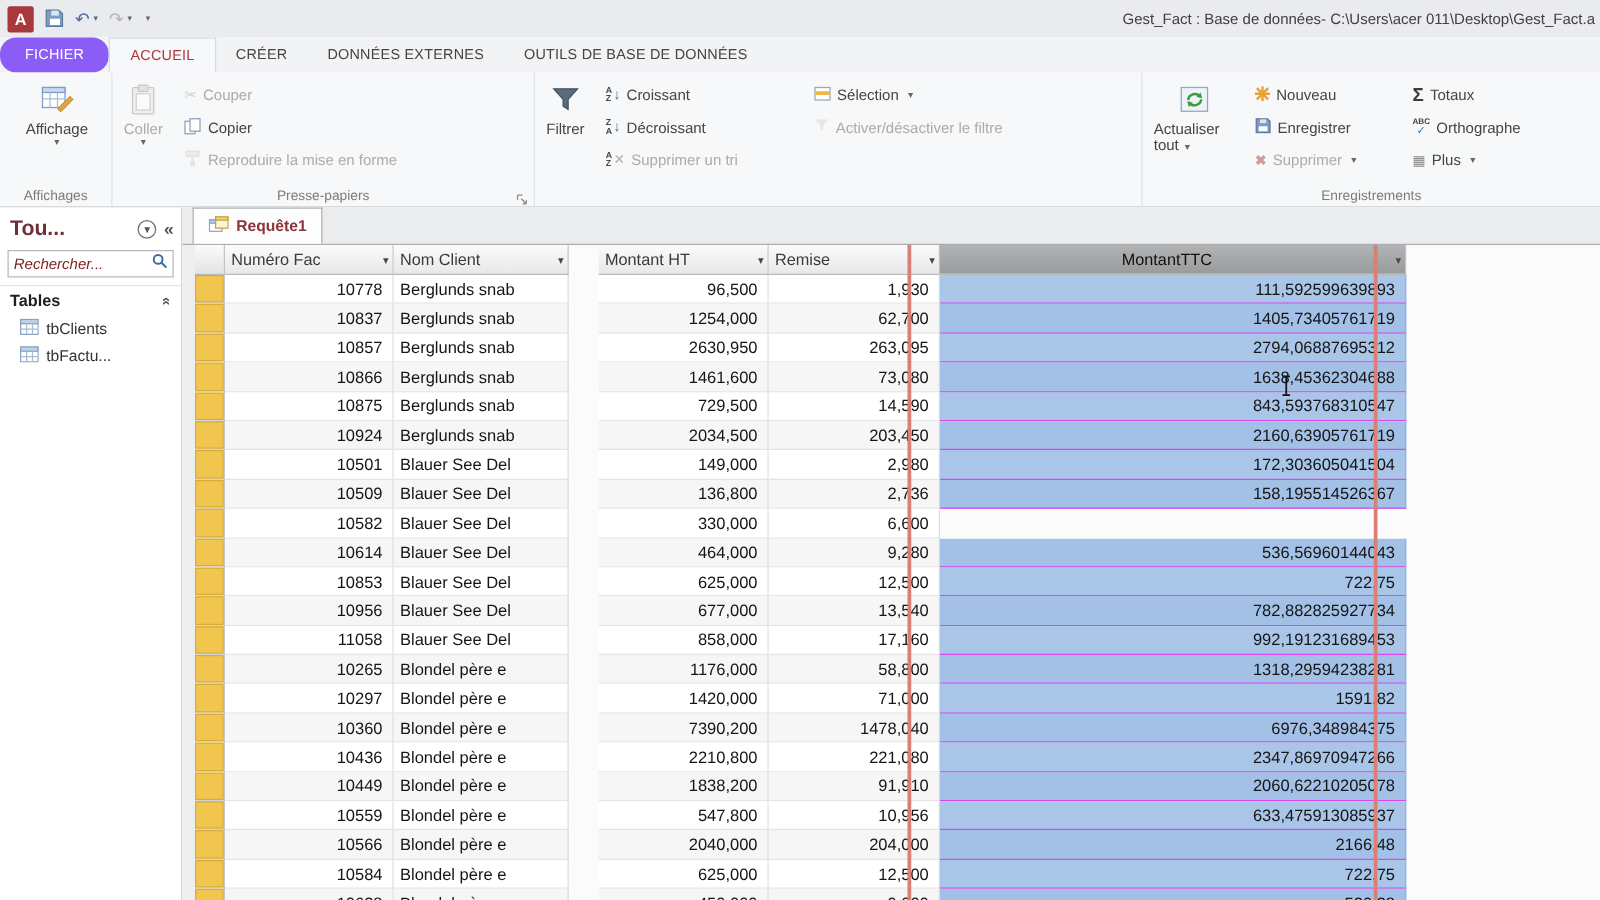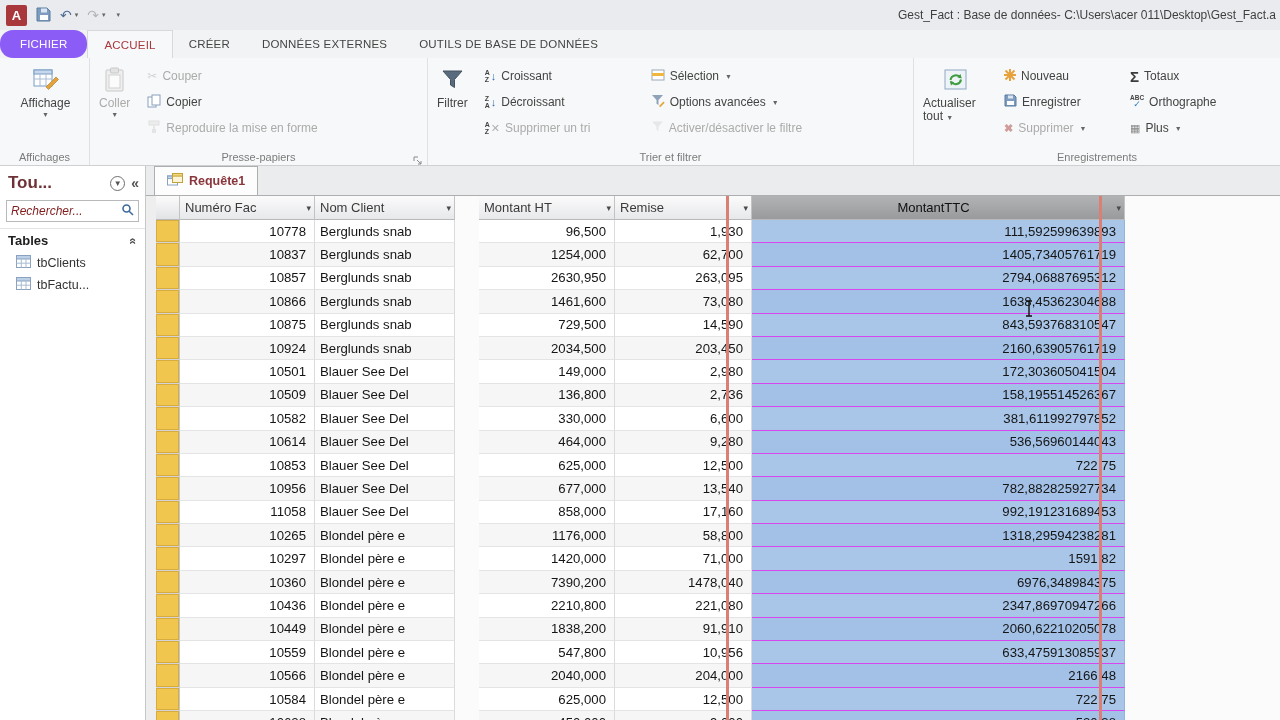--- a/index.html
+++ b/index.html
@@ -228,40 +228,29 @@
       <div class="sbtn">
         <span class="ico">
           <svg width="14" height="14" viewBox="0 0 14 14">
               <rect x="1" y="2" width="12" height="10" fill="#fff" stroke="#9aa7b8"></rect>
               <rect x="1" y="5" width="12" height="3" fill="#f0b73e"></rect>
             </svg>
         </span>
         <span>Sélection</span>
         <span class="sarrow">▼</span>
       </div>
-      <div class="sbtn">
-        <span class="ico">
-          <svg width="14" height="14" viewBox="0 0 14 14">
-              <path d="M1 1 h11 l-4.5 5 v5 l-2 -1.3 v-3.7 z" fill="#8fa3b8"></path>
-              <path d="M8 12 l4.5 -4.5 1.2 1.2 L9.2 13.2 z" fill="#e0a83c"></path>
-            </svg>
-        </span>
-        <span>Options avancées</span>
-        <span class="sarrow">▼</span>
-      </div>
       <div class="sbtn disabled">
         <span class="ico">
           <svg width="13" height="13" viewBox="0 0 13 13">
               <path d="M1 1.5 h11 l-4.5 5 v4.5 l-2 -1.3 v-3.2 z" fill="#b5b5b5"></path>
             </svg>
         </span>
         <span>Activer/désactiver le filtre</span>
       </div>
     </div>
-    <div class="glabel">Trier et filtrer</div>
   </div>
 
   <div class="rgroup" style="width:366px; border-right:none">
     <div class="bigbtn">
       <span class="bicon">
         <svg width="27" height="27" viewBox="0 0 27 27">
             <rect x="3" y="4" width="21" height="19" fill="#eef3f8" stroke="#8fa7c4"></rect>
             <path d="M8.5 14 a5.5 5.5 0 0 1 10 -2.3" fill="none" stroke="#3f9b3f" stroke-width="2"></path>
             <path d="M18.5 8 l1.2 4.5 -4.5 -1.2 z" fill="#3f9b3f"></path>
             <path d="M19 13.5 a5.5 5.5 0 0 1 -10 2.3" fill="none" stroke="#3f9b3f" stroke-width="2"></path>
@@ -470,21 +459,20 @@
               <div class="cell c2 right">136,800</div>
               <div class="cell c3 right">2,736</div>
               <div class="cell c4 right selcol">158,195514526367</div>
             </div>
             <div class="drow">
               <div class="cell cselw csel"></div>
               <div class="cell c0 right">10582</div>
               <div class="cell c1 left">Blauer See Del</div>
               <div class="cell c2 right">330,000</div>
               <div class="cell c3 right">6,600</div>
-              <div class="cell c4 right selcol">381,611992797852</div>
             </div>
             <div class="drow alt">
               <div class="cell cselw csel"></div>
               <div class="cell c0 right">10614</div>
               <div class="cell c1 left">Blauer See Del</div>
               <div class="cell c2 right">464,000</div>
               <div class="cell c3 right">9,280</div>
               <div class="cell c4 right selcol">536,56960144043</div>
             </div>
             <div class="drow">

